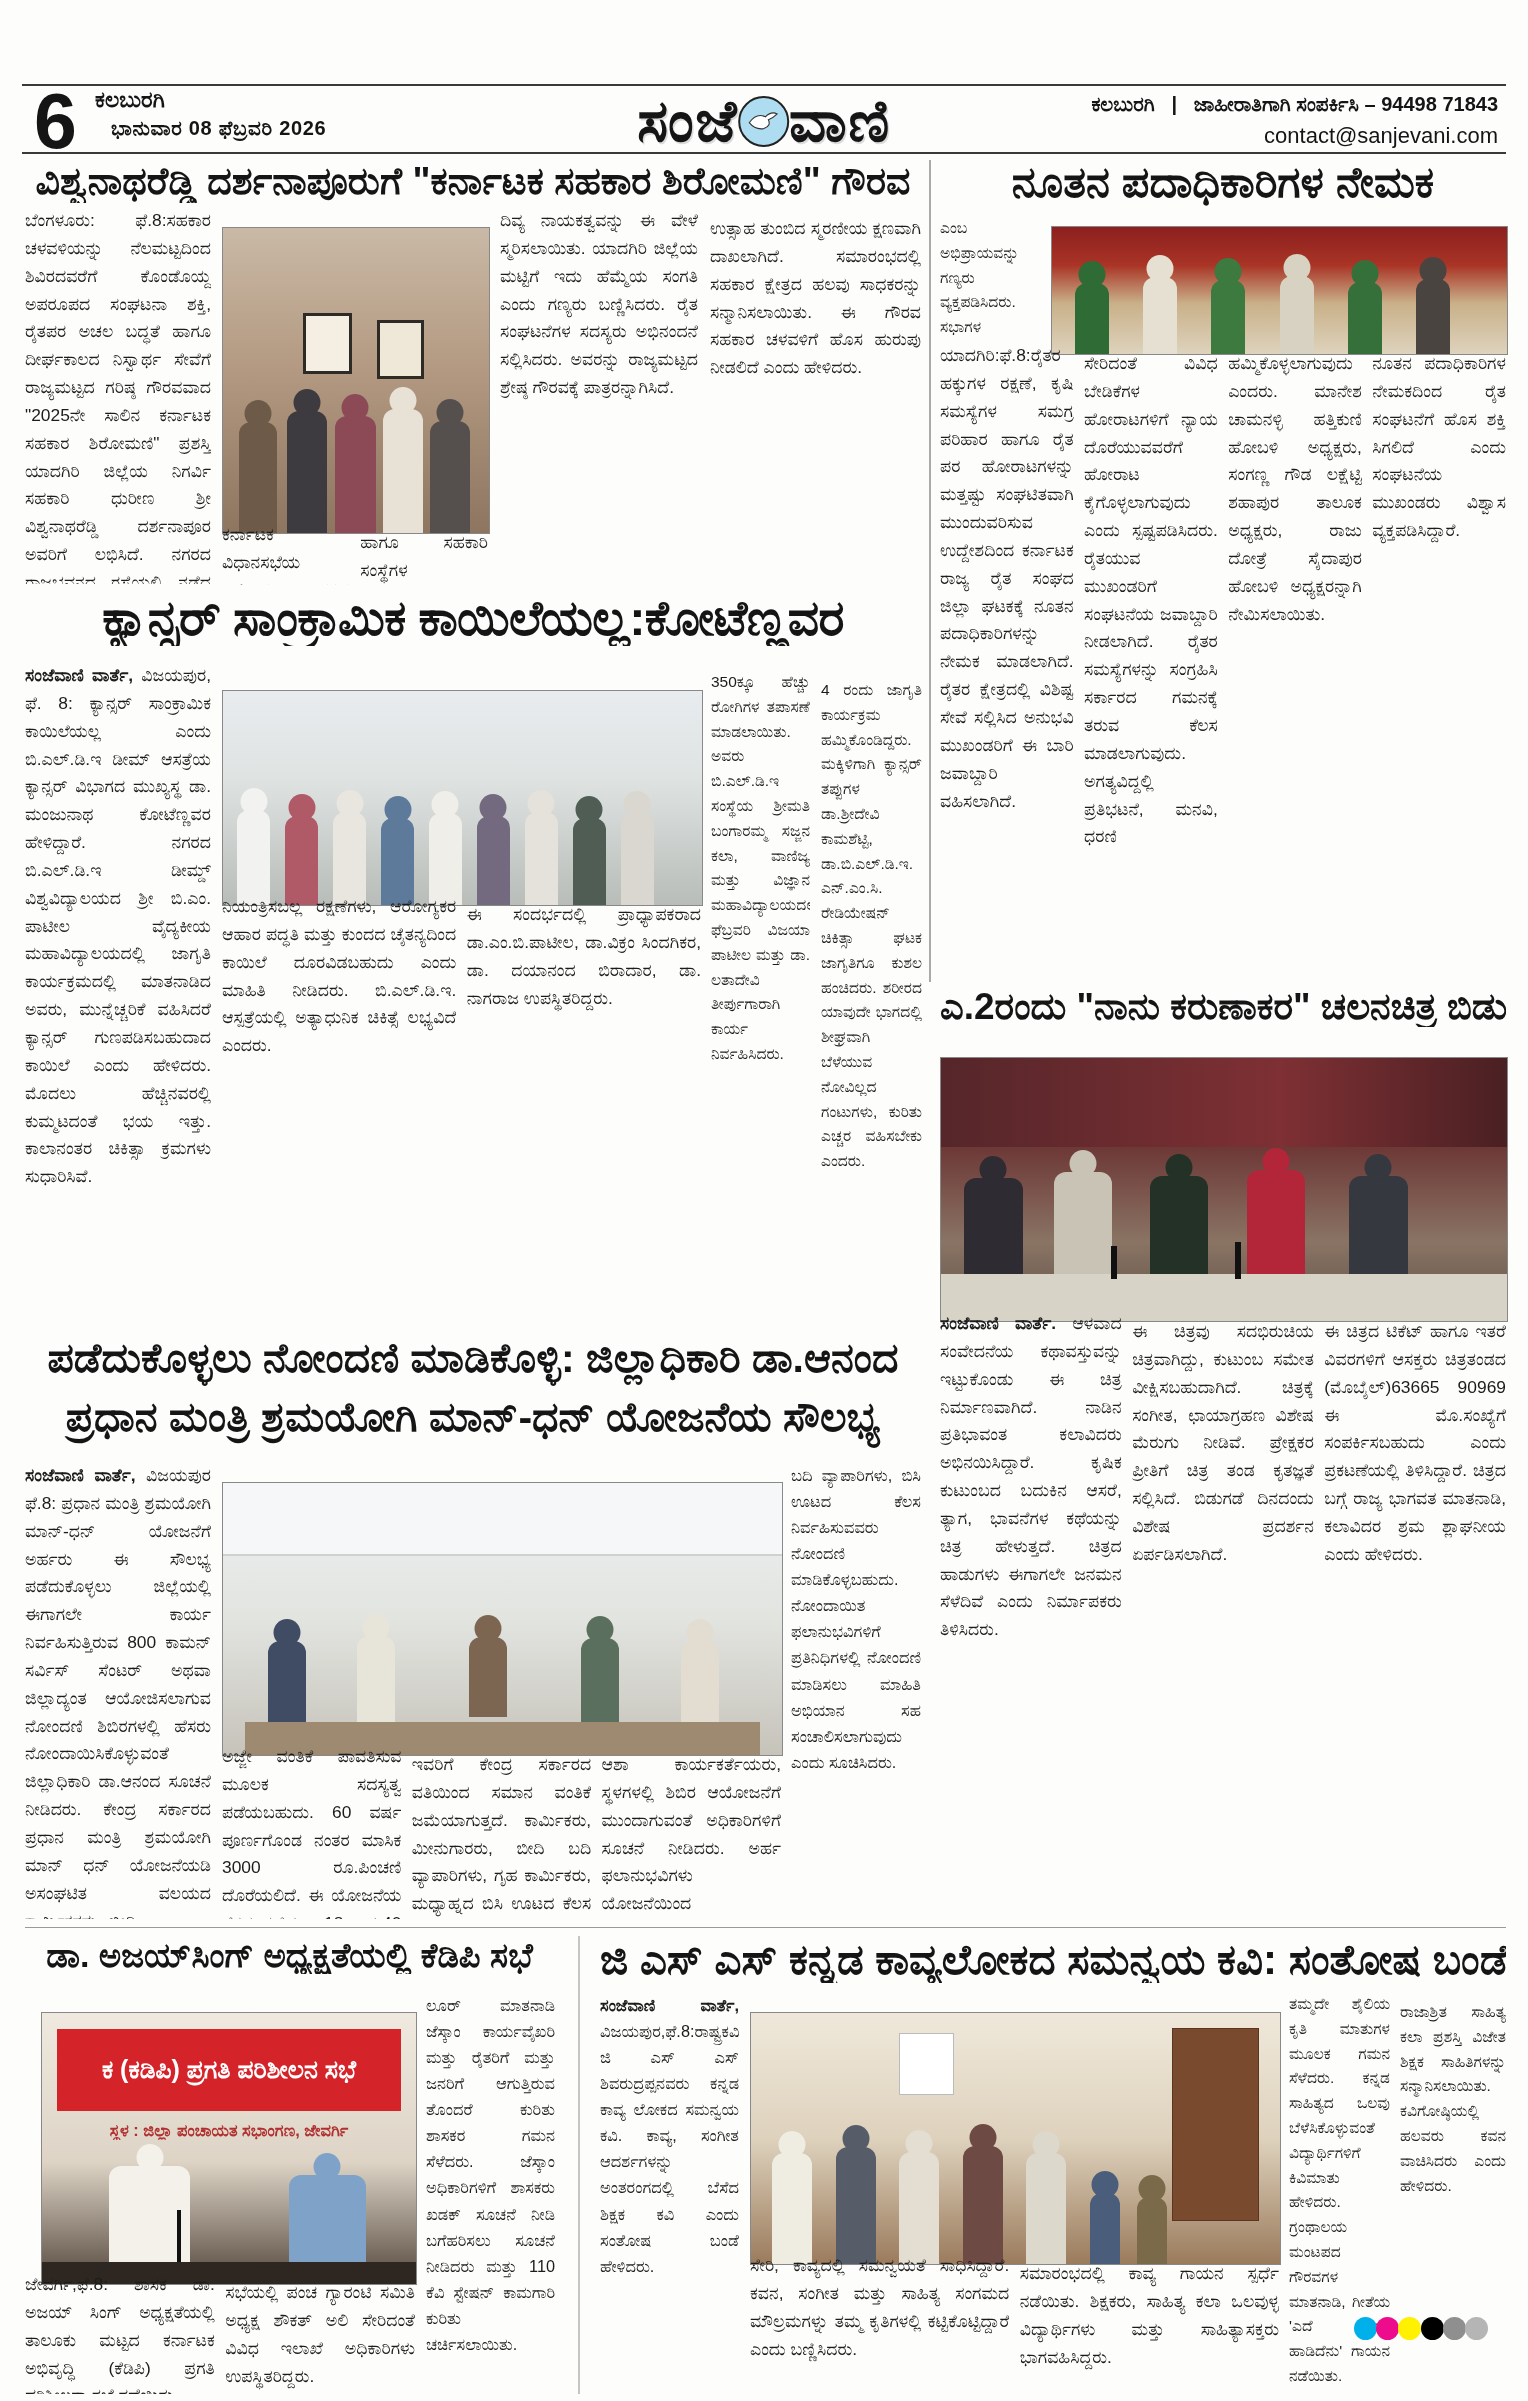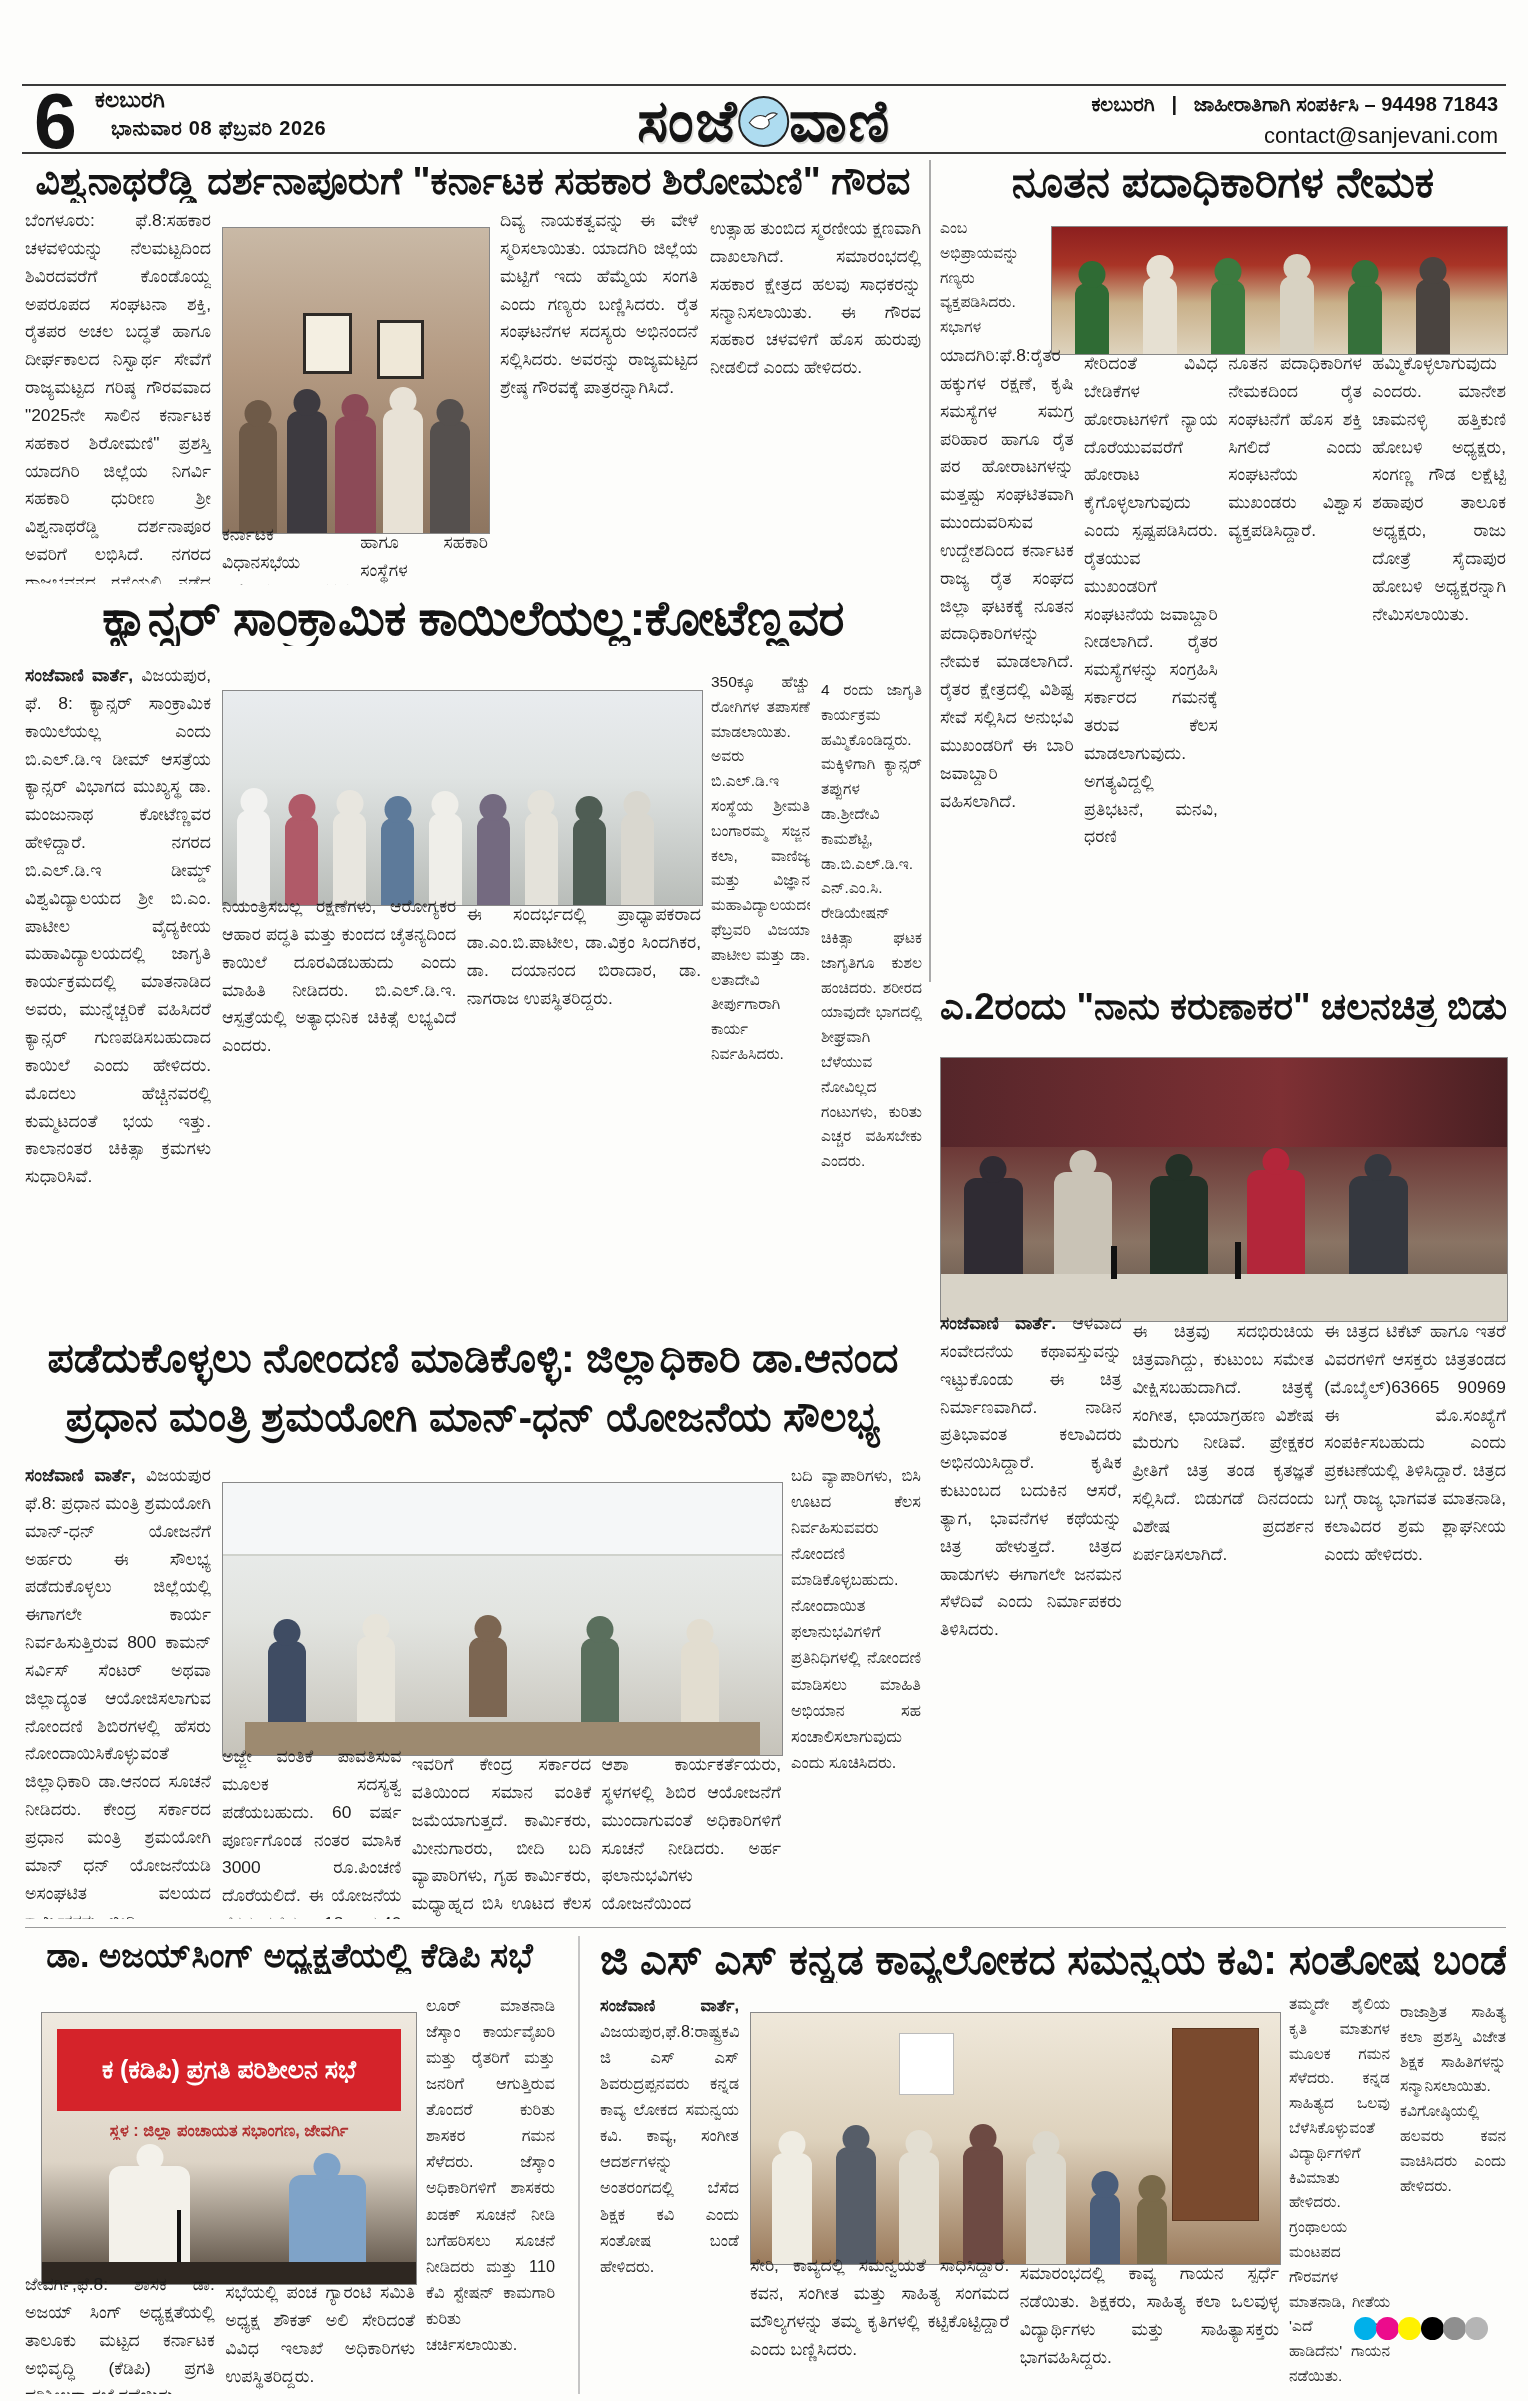--- a/index.html
+++ b/index.html
@@ -108,22 +108,22 @@
     <span class="p" style="left:5%;bottom:0;width:34px;height:71px;background:#2f6b34;"></span>
     <span class="p" style="left:20%;bottom:0;width:34px;height:77px;background:#e6e0d2;"></span>
     <span class="p" style="left:35%;bottom:0;width:34px;height:74px;background:#3c7a3f;"></span>
     <span class="p" style="left:50%;bottom:0;width:34px;height:78px;background:#d8d2c2;"></span>
     <span class="p" style="left:65%;bottom:0;width:34px;height:72px;background:#35703a;"></span>
     <span class="p" style="left:80%;bottom:0;width:34px;height:75px;background:#4a4440;"></span>
   </div>
   <div class="abs colrow" style="left:940px;top:342px;width:566px;height:637px;">
     <div class="col">ಯಾದಗಿರಿ:ಫೆ.8:ರೈತರ ಹಕ್ಕುಗಳ ರಕ್ಷಣೆ, ಕೃಷಿ ಸಮಸ್ಯೆಗಳ ಸಮಗ್ರ ಪರಿಹಾರ ಹಾಗೂ ರೈತ ಪರ ಹೋರಾಟಗಳನ್ನು ಮತ್ತಷ್ಟು ಸಂಘಟಿತವಾಗಿ ಮುಂದುವರಿಸುವ ಉದ್ದೇಶದಿಂದ ಕರ್ನಾಟಕ ರಾಜ್ಯ ರೈತ ಸಂಘದ ಜಿಲ್ಲಾ ಘಟಕಕ್ಕೆ ನೂತನ ಪದಾಧಿಕಾರಿಗಳನ್ನು ನೇಮಕ ಮಾಡಲಾಗಿದೆ. ರೈತರ ಕ್ಷೇತ್ರದಲ್ಲಿ ವಿಶಿಷ್ಟ ಸೇವೆ ಸಲ್ಲಿಸಿದ ಅನುಭವಿ ಮುಖಂಡರಿಗೆ ಈ ಬಾರಿ ಜವಾಬ್ದಾರಿ ವಹಿಸಲಾಗಿದೆ.</div>
     <div class="col">ಸೇರಿದಂತೆ ವಿವಿಧ ಬೇಡಿಕೆಗಳ ಹೋರಾಟಗಳಿಗೆ ನ್ಯಾಯ ದೊರೆಯುವವರೆಗೆ ಹೋರಾಟ ಕೈಗೊಳ್ಳಲಾಗುವುದು ಎಂದು ಸ್ಪಷ್ಟಪಡಿಸಿದರು. ರೈತಯುವ ಮುಖಂಡರಿಗೆ ಸಂಘಟನೆಯ ಜವಾಬ್ದಾರಿ ನೀಡಲಾಗಿದೆ. ರೈತರ ಸಮಸ್ಯೆಗಳನ್ನು ಸಂಗ್ರಹಿಸಿ ಸರ್ಕಾರದ ಗಮನಕ್ಕೆ ತರುವ ಕೆಲಸ ಮಾಡಲಾಗುವುದು. ಅಗತ್ಯವಿದ್ದಲ್ಲಿ ಪ್ರತಿಭಟನೆ, ಮನವಿ, ಧರಣಿ</div>
+    <div class="col">ಹಮ್ಮಿಕೊಳ್ಳಲಾಗುವುದು ಎಂದರು. ಮಾನೇಶ ಚಾಮನಳ್ಳಿ ಹತ್ತಿಕುಣಿ ಹೋಬಳಿ ಅಧ್ಯಕ್ಷರು, ಸಂಗಣ್ಣ ಗೌಡ ಲಕ್ಷೆಟ್ಟಿ ಶಹಾಪುರ ತಾಲೂಕ ಅಧ್ಯಕ್ಷರು, ರಾಜು ದೋತ್ರೆ ಸೈದಾಪುರ ಹೋಬಳಿ ಅಧ್ಯಕ್ಷರನ್ನಾಗಿ ನೇಮಿಸಲಾಯಿತು.</div>
     <div class="col">ನೂತನ ಪದಾಧಿಕಾರಿಗಳ ನೇಮಕದಿಂದ ರೈತ ಸಂಘಟನೆಗೆ ಹೊಸ ಶಕ್ತಿ ಸಿಗಲಿದೆ ಎಂದು ಸಂಘಟನೆಯ ಮುಖಂಡರು ವಿಶ್ವಾಸ ವ್ಯಕ್ತಪಡಿಸಿದ್ದಾರೆ.</div>
-    <div class="col">ಹಮ್ಮಿಕೊಳ್ಳಲಾಗುವುದು ಎಂದರು. ಮಾನೇಶ ಚಾಮನಳ್ಳಿ ಹತ್ತಿಕುಣಿ ಹೋಬಳಿ ಅಧ್ಯಕ್ಷರು, ಸಂಗಣ್ಣ ಗೌಡ ಲಕ್ಷೆಟ್ಟಿ ಶಹಾಪುರ ತಾಲೂಕ ಅಧ್ಯಕ್ಷರು, ರಾಜು ದೋತ್ರೆ ಸೈದಾಪುರ ಹೋಬಳಿ ಅಧ್ಯಕ್ಷರನ್ನಾಗಿ ನೇಮಿಸಲಾಯಿತು.</div>
   </div>
 
   <div class="abs hl hl-c" style="left:25px;top:591px;width:896px;">ಕ್ಯಾನ್ಸರ್ ಸಾಂಕ್ರಾಮಿಕ ಕಾಯಿಲೆಯಲ್ಲ:ಕೋಟೆಣ್ಣವರ</div>
 
   <div class="abs col" style="left:25px;top:662px;width:186px;height:654px;">
     <span class="byline">ಸಂಜೆವಾಣಿ ವಾರ್ತೆ,</span>
     <span>ವಿಜಯಪುರ, ಫೆ. 8: ಕ್ಯಾನ್ಸರ್ ಸಾಂಕ್ರಾಮಿಕ ಕಾಯಿಲೆಯಲ್ಲ ಎಂದು ಬಿ.ಎಲ್.ಡಿ.ಇ ಡೀಮ್ ಆಸತ್ರೆಯ ಕ್ಯಾನ್ಸರ್ ವಿಭಾಗದ ಮುಖ್ಯಸ್ಥ ಡಾ. ಮಂಜುನಾಥ ಕೋಟೆಣ್ಣವರ ಹೇಳಿದ್ದಾರೆ. ನಗರದ ಬಿ.ಎಲ್.ಡಿ.ಇ ಡೀಮ್ಡ್ ವಿಶ್ವವಿದ್ಯಾಲಯದ ಶ್ರೀ ಬಿ.ಎಂ. ಪಾಟೀಲ ವೈದ್ಯಕೀಯ ಮಹಾವಿದ್ಯಾಲಯದಲ್ಲಿ ಜಾಗೃತಿ ಕಾರ್ಯಕ್ರಮದಲ್ಲಿ ಮಾತನಾಡಿದ ಅವರು, ಮುನ್ನೆಚ್ಚರಿಕೆ ವಹಿಸಿದರೆ ಕ್ಯಾನ್ಸರ್ ಗುಣಪಡಿಸಬಹುದಾದ ಕಾಯಿಲೆ ಎಂದು ಹೇಳಿದರು. ಮೊದಲು ಹೆಚ್ಚಿನವರಲ್ಲಿ ಕುಮ್ಮಟದಂತೆ ಭಯ ಇತ್ತು. ಕಾಲಾನಂತರ ಚಿಕಿತ್ಸಾ ಕ್ರಮಗಳು ಸುಧಾರಿಸಿವೆ.</span>
   </div>
 
   <div class="photo" style="left:222px;top:670px;width:479px;height:214px;background:linear-gradient(180deg,#e9ecef 0%,#dfe3e2 40%,#b9bdb9 100%);">
@@ -226,21 +226,21 @@
     <span class="abs" style="left:28%;top:8%;width:10%;height:24%;background:#fff;border:1.5px solid #bbb;"></span>
     <span class="p" style="left:4%;bottom:0;width:40px;height:111px;background:#efece2;"></span>
     <span class="p" style="left:16%;bottom:0;width:40px;height:117px;background:#565d68;"></span>
     <span class="p" style="left:28%;bottom:0;width:40px;height:112px;background:#e3ded1;"></span>
     <span class="p" style="left:40%;bottom:0;width:40px;height:118px;background:#6d4a43;"></span>
     <span class="p" style="left:52%;bottom:0;width:40px;height:111px;background:#dcd8cc;"></span>
     <span class="p" style="left:64%;bottom:0;width:30px;height:71px;background:#4a5d7a;"></span>
     <span class="p" style="left:73%;bottom:0;width:30px;height:67px;background:#7a6a4a;"></span>
   </div>
   <div class="abs colrow" style="left:750px;top:2252px;width:529px;height:142px;">
-    <div class="col">ಸೇರಿ, ಕಾವ್ಯದಲ್ಲಿ ಸಮನ್ವಯತೆ ಸಾಧಿಸಿದ್ದಾರೆ. ಕವನ, ಸಂಗೀತ ಮತ್ತು ಸಾಹಿತ್ಯ ಸಂಗಮದ ಮೌಲ್ಯಗಳನ್ನು ತಮ್ಮ ಕೃತಿಗಳಲ್ಲಿ ಕಟ್ಟಿಕೊಟ್ಟಿದ್ದಾರೆ ಎಂದು ಬಣ್ಣಿಸಿದರು.</div>
+    <div class="col">ಸೇರಿ, ಕಾವ್ಯದಲ್ಲಿ ಸಮನ್ವಯತೆ ಸಾಧಿಸಿದ್ದಾರೆ. ಕವನ, ಸಂಗೀತ ಮತ್ತು ಸಾಹಿತ್ಯ ಸಂಗಮದ ಮೌಲ್ರಮಗಳ್ನು ತಮ್ಮ ಕೃತಿಗಳಲ್ಲಿ ಕಟ್ಟಿಕೊಟ್ಟಿದ್ದಾರೆ ಎಂದು ಬಣ್ಣಿಸಿದರು.</div>
     <div class="col">ಸಮಾರಂಭದಲ್ಲಿ ಕಾವ್ಯ ಗಾಯನ ಸ್ಪರ್ಧೆ ನಡೆಯಿತು. ಶಿಕ್ಷಕರು, ಸಾಹಿತ್ಯ ಕಲಾ ಒಲವುಳ್ಳ ವಿದ್ಯಾರ್ಥಿಗಳು ಮತ್ತು ಸಾಹಿತ್ಯಾಸಕ್ತರು ಭಾಗವಹಿಸಿದ್ದರು.</div>
   </div>
 
   <div class="abs col" style="left:1289px;top:1992px;width:101px;height:402px;font-size:15.5px;">ತಮ್ಮದೇ ಶೈಲಿಯ ಕೃತಿ ಮಾತುಗಳ ಮೂಲಕ ಗಮನ ಸೆಳೆದರು. ಕನ್ನಡ ಸಾಹಿತ್ಯದ ಒಲವು ಬೆಳೆಸಿಕೊಳ್ಳುವಂತೆ ವಿದ್ಯಾರ್ಥಿಗಳಿಗೆ ಕಿವಿಮಾತು ಹೇಳಿದರು. ಗ್ರಂಥಾಲಯ ಮಂಟಪದ ಗೌರವಗಳ ಮಾತನಾಡಿ, ಗೀತೆಯ 'ಎದೆ ತುಂಬಿ ಹಾಡಿದೆನು' ಗಾಯನ ನಡೆಯಿತು.</div>
   <div class="abs col" style="left:1400px;top:1992px;width:106px;height:311px;font-size:15.5px;">ರಾಜಾಶ್ರಿತ ಸಾಹಿತ್ಯ ಕಲಾ ಪ್ರಶಸ್ತಿ ವಿಜೇತ ಶಿಕ್ಷಕ ಸಾಹಿತಿಗಳನ್ನು ಸನ್ಮಾನಿಸಲಾಯಿತು. ಕವಿಗೋಷ್ಠಿಯಲ್ಲಿ ಹಲವರು ಕವನ ವಾಚಿಸಿದರು ಎಂದು ಹೇಳಿದರು.</div>
 
   <div class="abs" style="left:1354px;top:2317px;width:148px;height:25px;">
     <span class="dot" style="left:0px;background:#00b0ea;"></span>
     <span class="dot" style="left:22px;background:#ec0c8c;"></span>
     <span class="dot" style="left:44px;background:#fff100;"></span>

